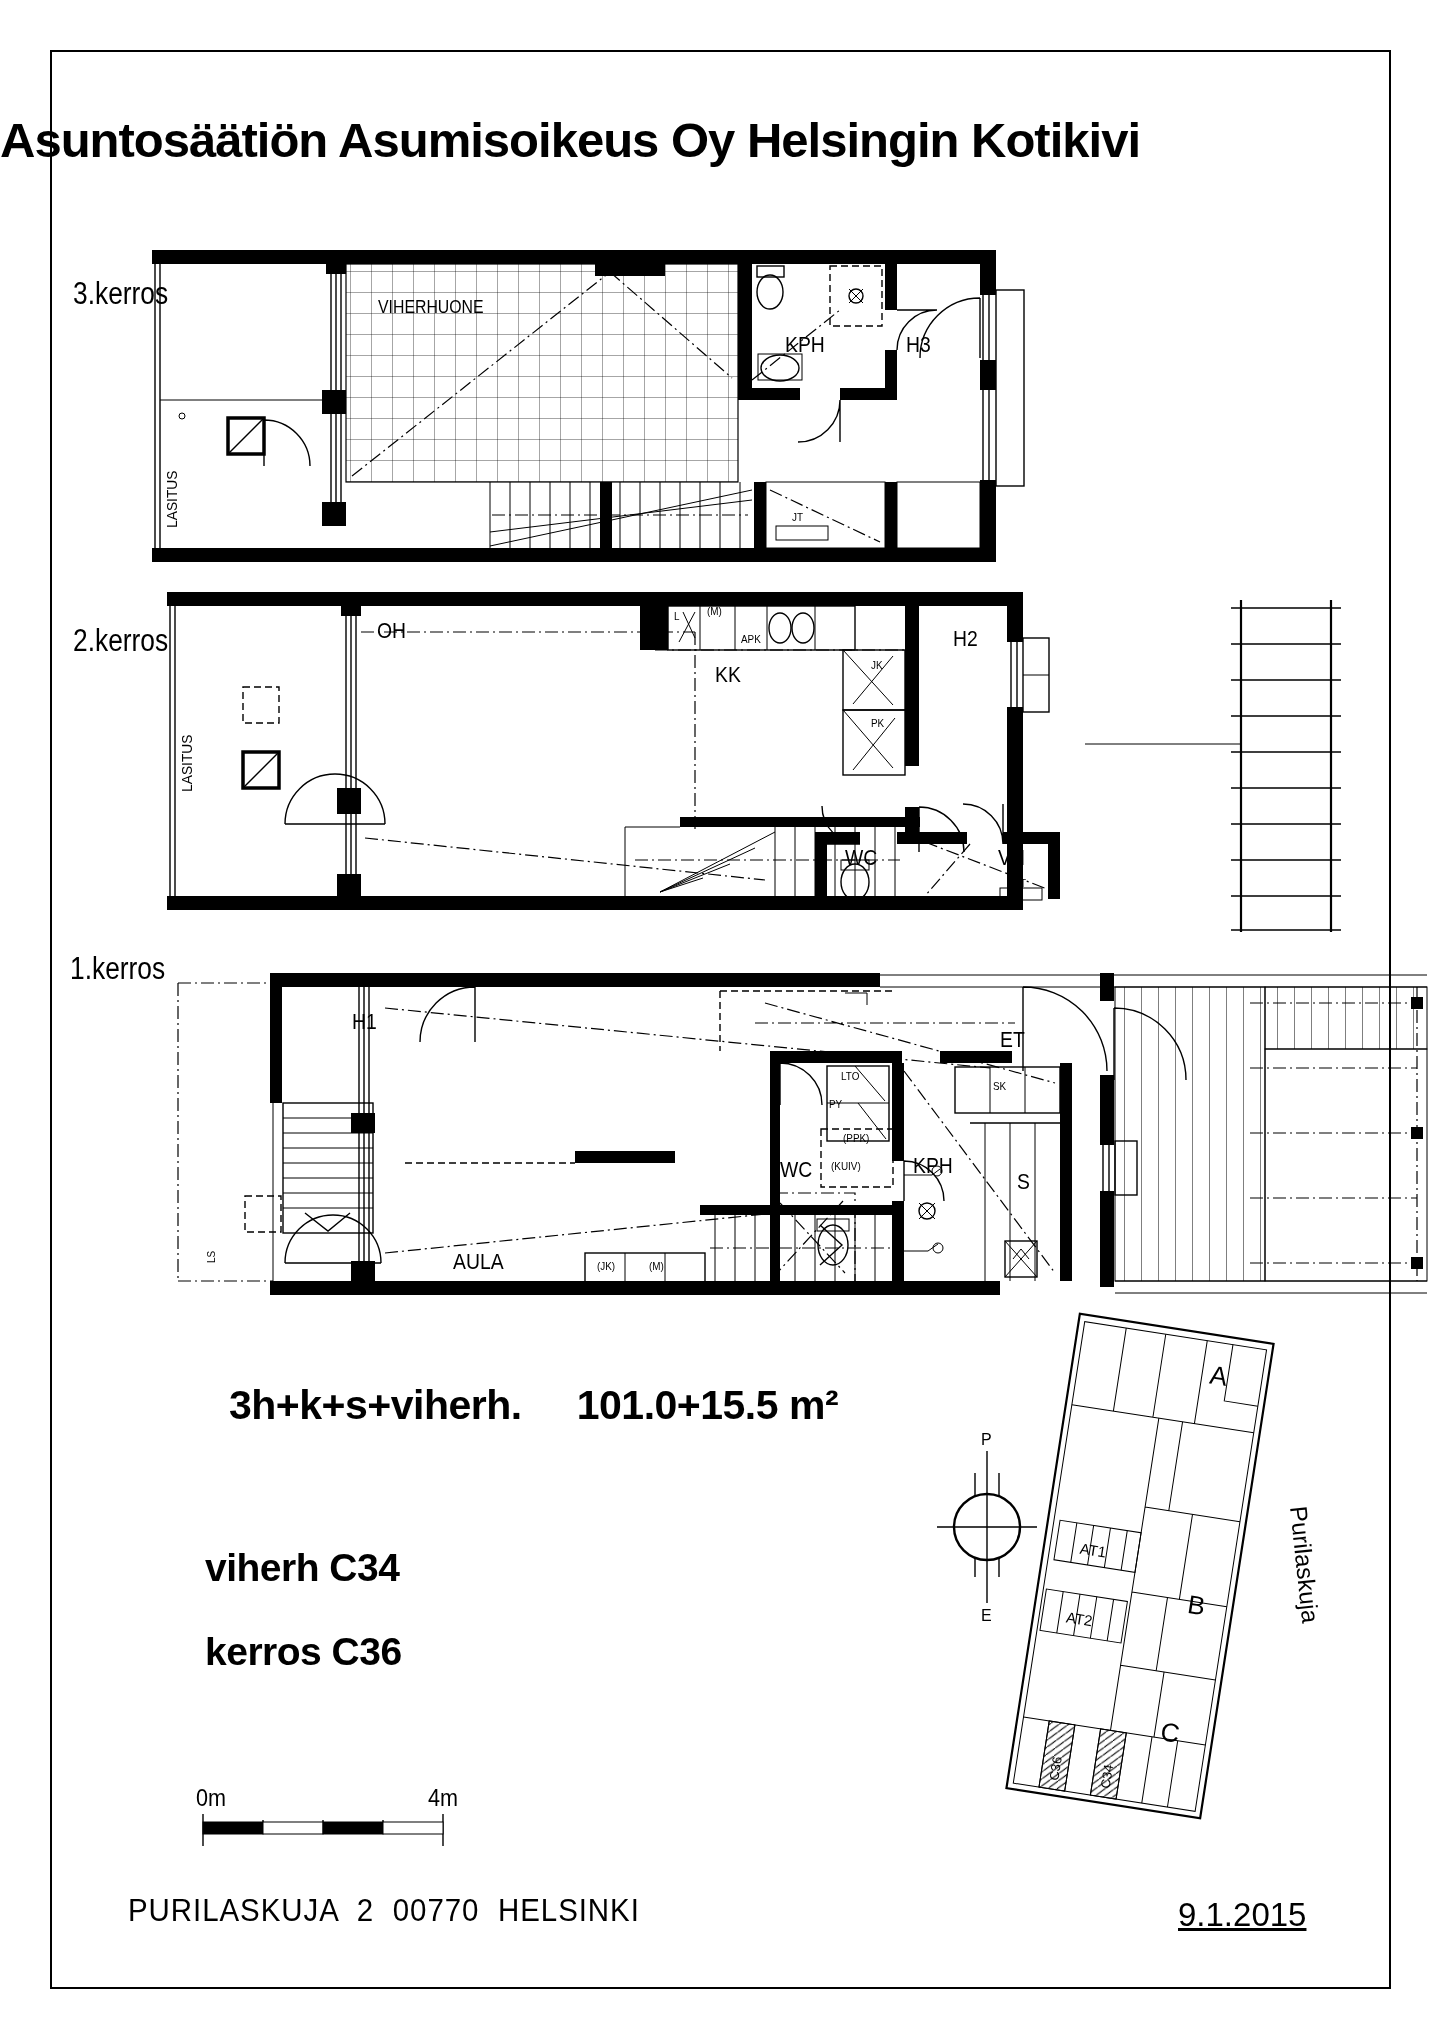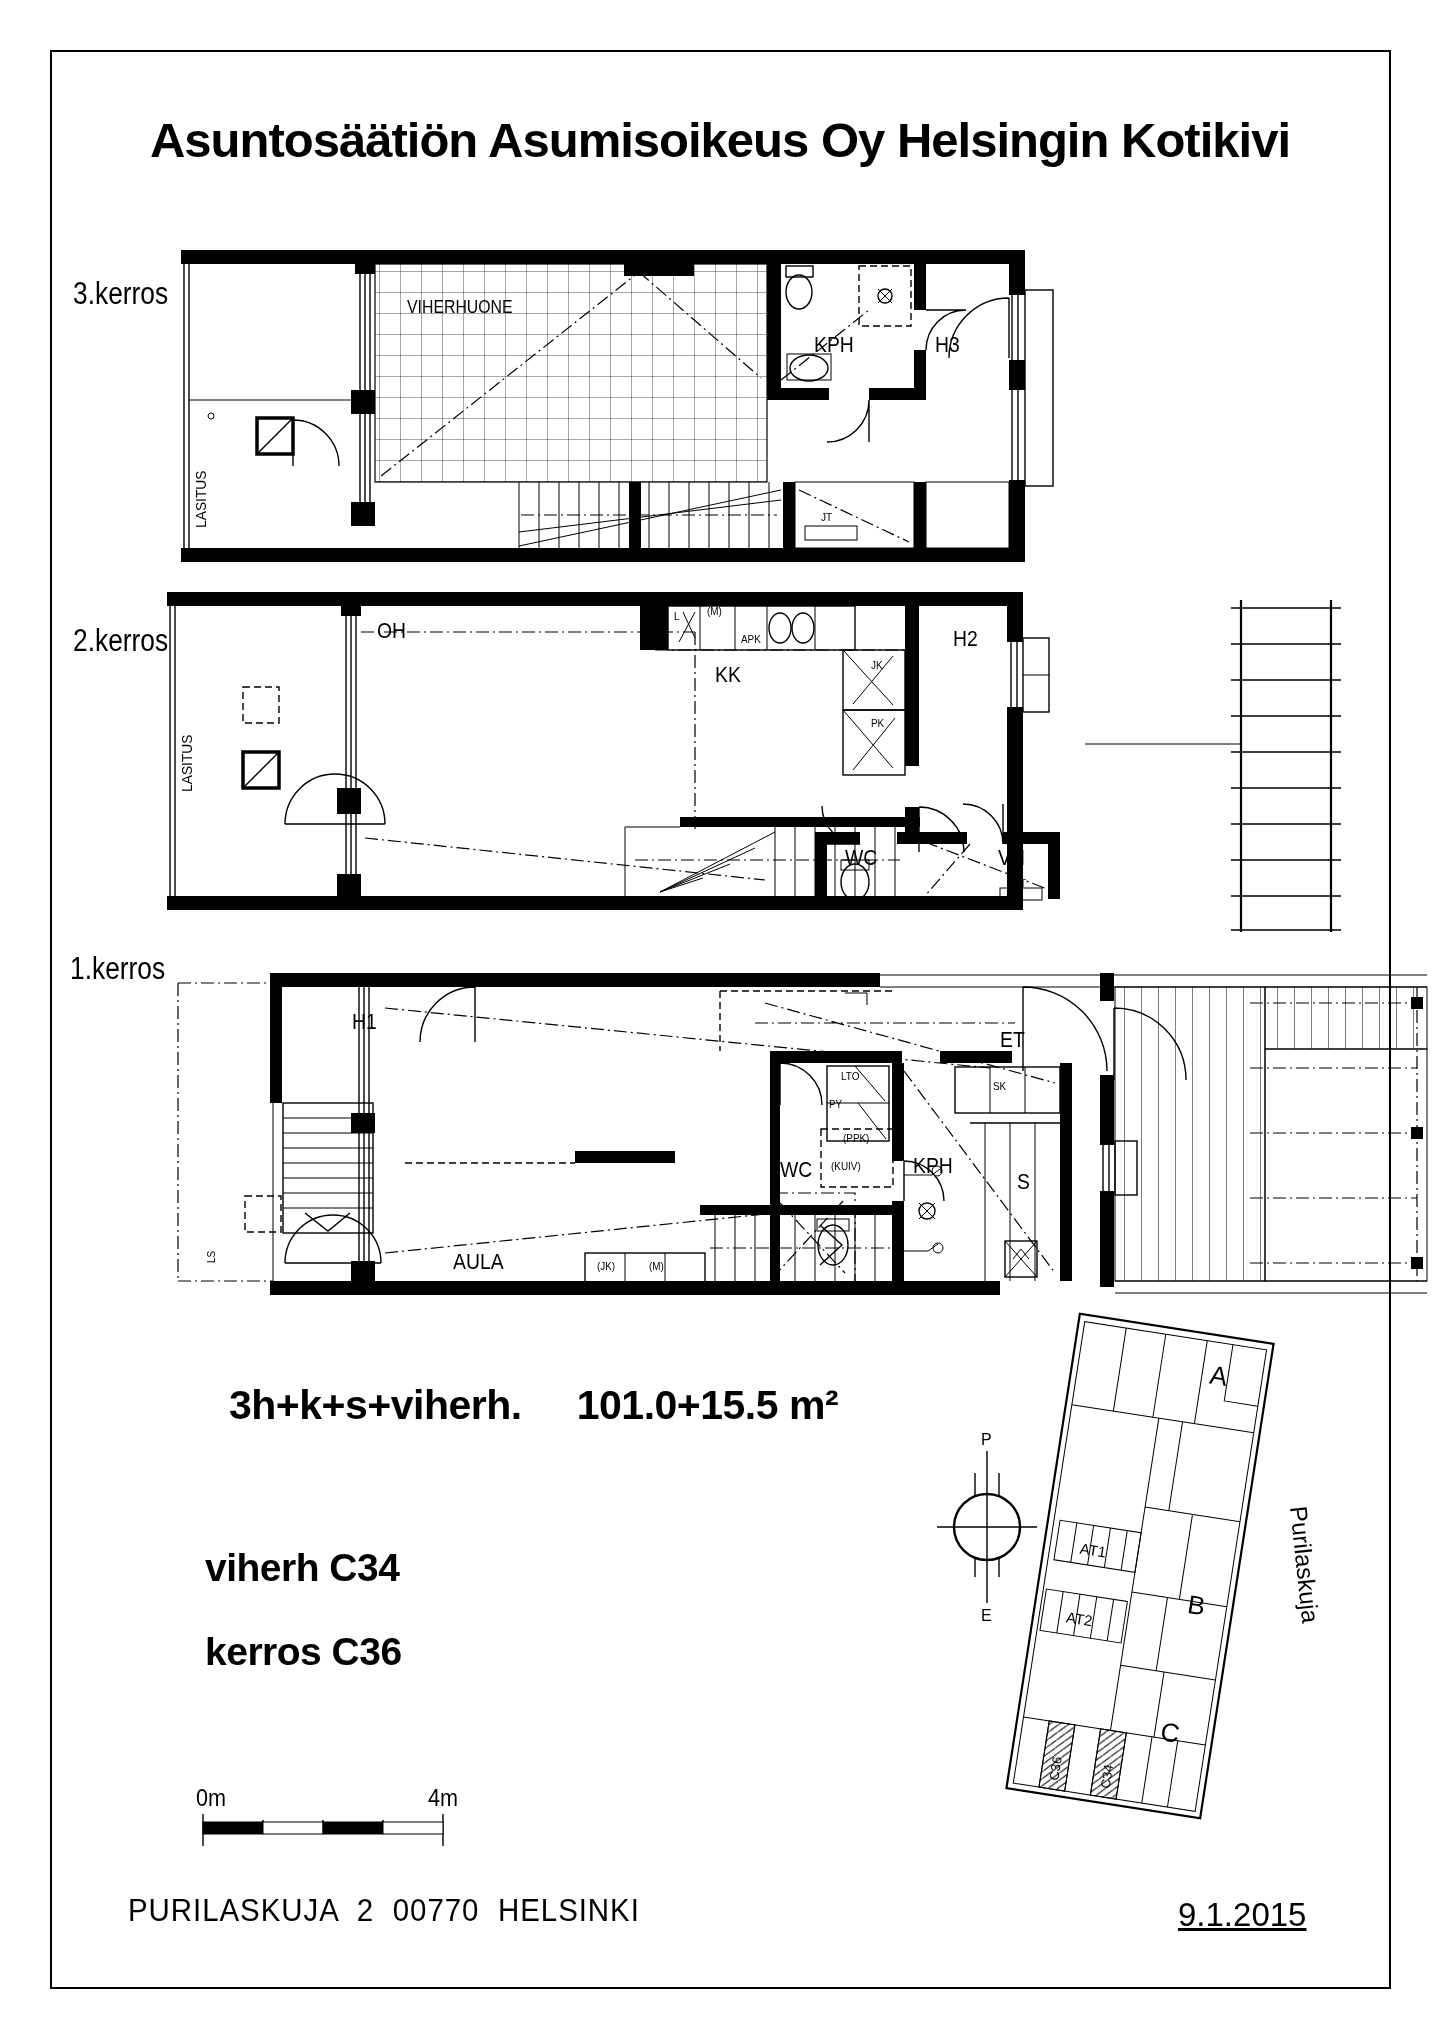--- a/index.html
+++ b/index.html
@@ -3,21 +3,21 @@
 <meta charset="utf-8">
 <style>
   html,body{margin:0;padding:0;background:#fff;}
   body{width:1440px;height:2038px;position:relative;overflow:hidden;
        font-family:"Liberation Sans",sans-serif;color:#000;}
   .frame{position:absolute;left:50px;top:50px;width:1337px;height:1935px;
          border:2px solid #000;background:#fff;}
   .abs{position:absolute;}
   .lbl{position:absolute;color:#000;white-space:nowrap;line-height:1;
        font-family:"Liberation Sans",sans-serif;}
-  .title{left:0;right:0;top:116px;text-align:center;font-size:49px;font-weight:700;
+  .title{left:0;right:0;top:116px;font-size:49px;font-weight:700;
          letter-spacing:-1px;}
   .floorlbl{font-size:31px;font-weight:400;transform:scaleX(.85);transform-origin:left top;}
   .rl{font-size:22px;transform:scaleX(.88);transform-origin:left top;}
   .rls{font-size:18px;transform:scaleX(.88);transform-origin:left top;}
   .sm{font-size:11px;transform:scaleX(.9);transform-origin:left top;}
   .vert{font-size:15px;transform:rotate(-90deg) scaleX(.92);transform-origin:left top;}
   .vsm{font-size:10px;transform:rotate(-90deg);transform-origin:left top;}
   .info1{font-size:41px;font-weight:700;letter-spacing:-.5px;margin-left:24px;}
   .apt{font-size:39px;font-weight:700;letter-spacing:-.5px;}
   .addr{font-size:31px;word-spacing:10px;letter-spacing:1px;transform:scaleX(.95);transform-origin:left top;}
@@ -33,21 +33,21 @@
   .ds{fill:none;stroke:#000;stroke-width:1.4;stroke-dasharray:7 4;}
 </style>
 </head>
 <body>
 
 <div class="frame"></div>
 
 <div class="lbl title">Asuntosäätiön Asumisoikeus Oy Helsingin Kotikivi</div>
 
 <div class="lbl floorlbl" style="left:73px;top:278px;">3.kerros</div>
-<div class="abs" style="left:169px;top:250px;width:1005px;height:300px;">
+<div class="abs" style="left:140px;top:250px;width:1005px;height:300px;">
   <svg width="1005" height="312" viewBox="0 0 1005 312">
     <defs>
       <pattern id="tiles" width="21" height="21" patternUnits="userSpaceOnUse">
         <path d="M21 0H0V21" fill="none" stroke="#000" stroke-width="0.7"></path>
       </pattern>
     </defs>
     <g>
       <rect class="w" x="12" y="0" width="840" height="14"></rect>
       <rect class="w" x="455" y="14" width="70" height="12"></rect>
       <rect class="w" x="12" y="298" width="844" height="14"></rect>

